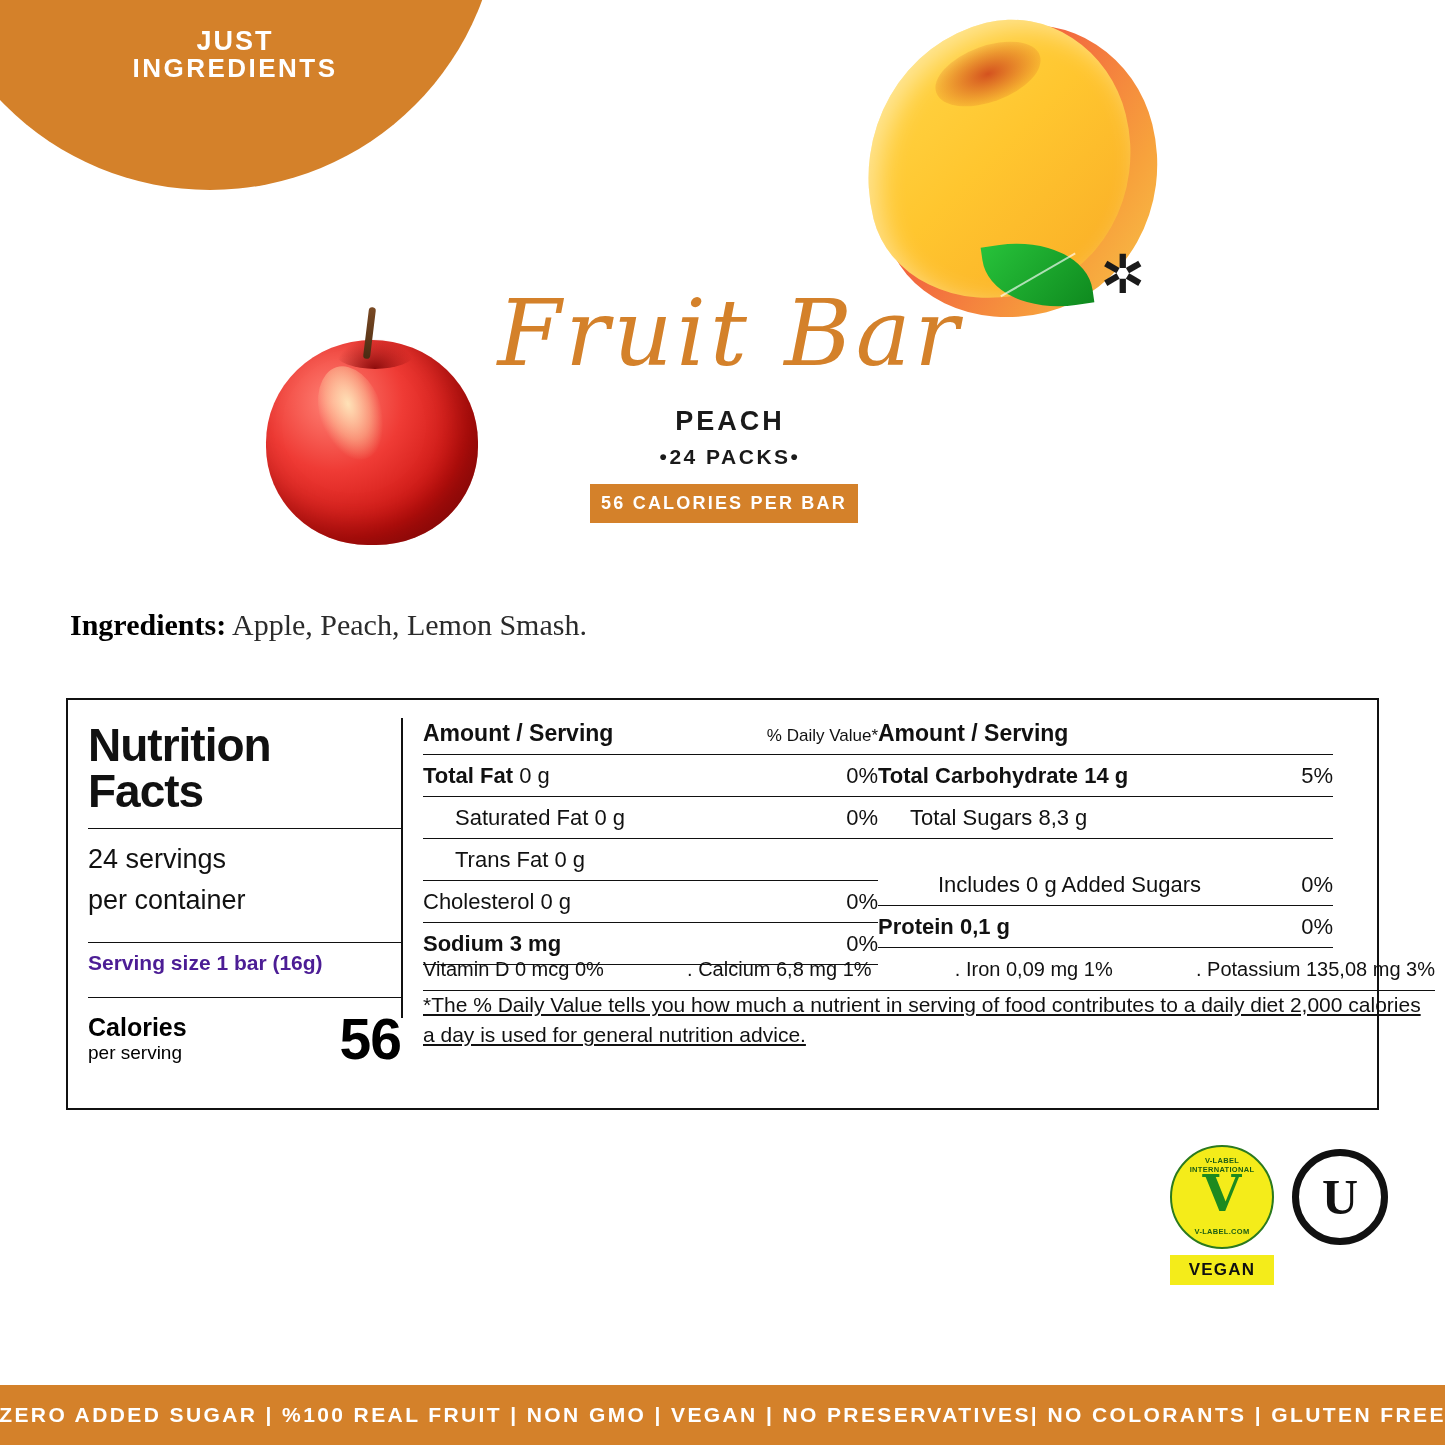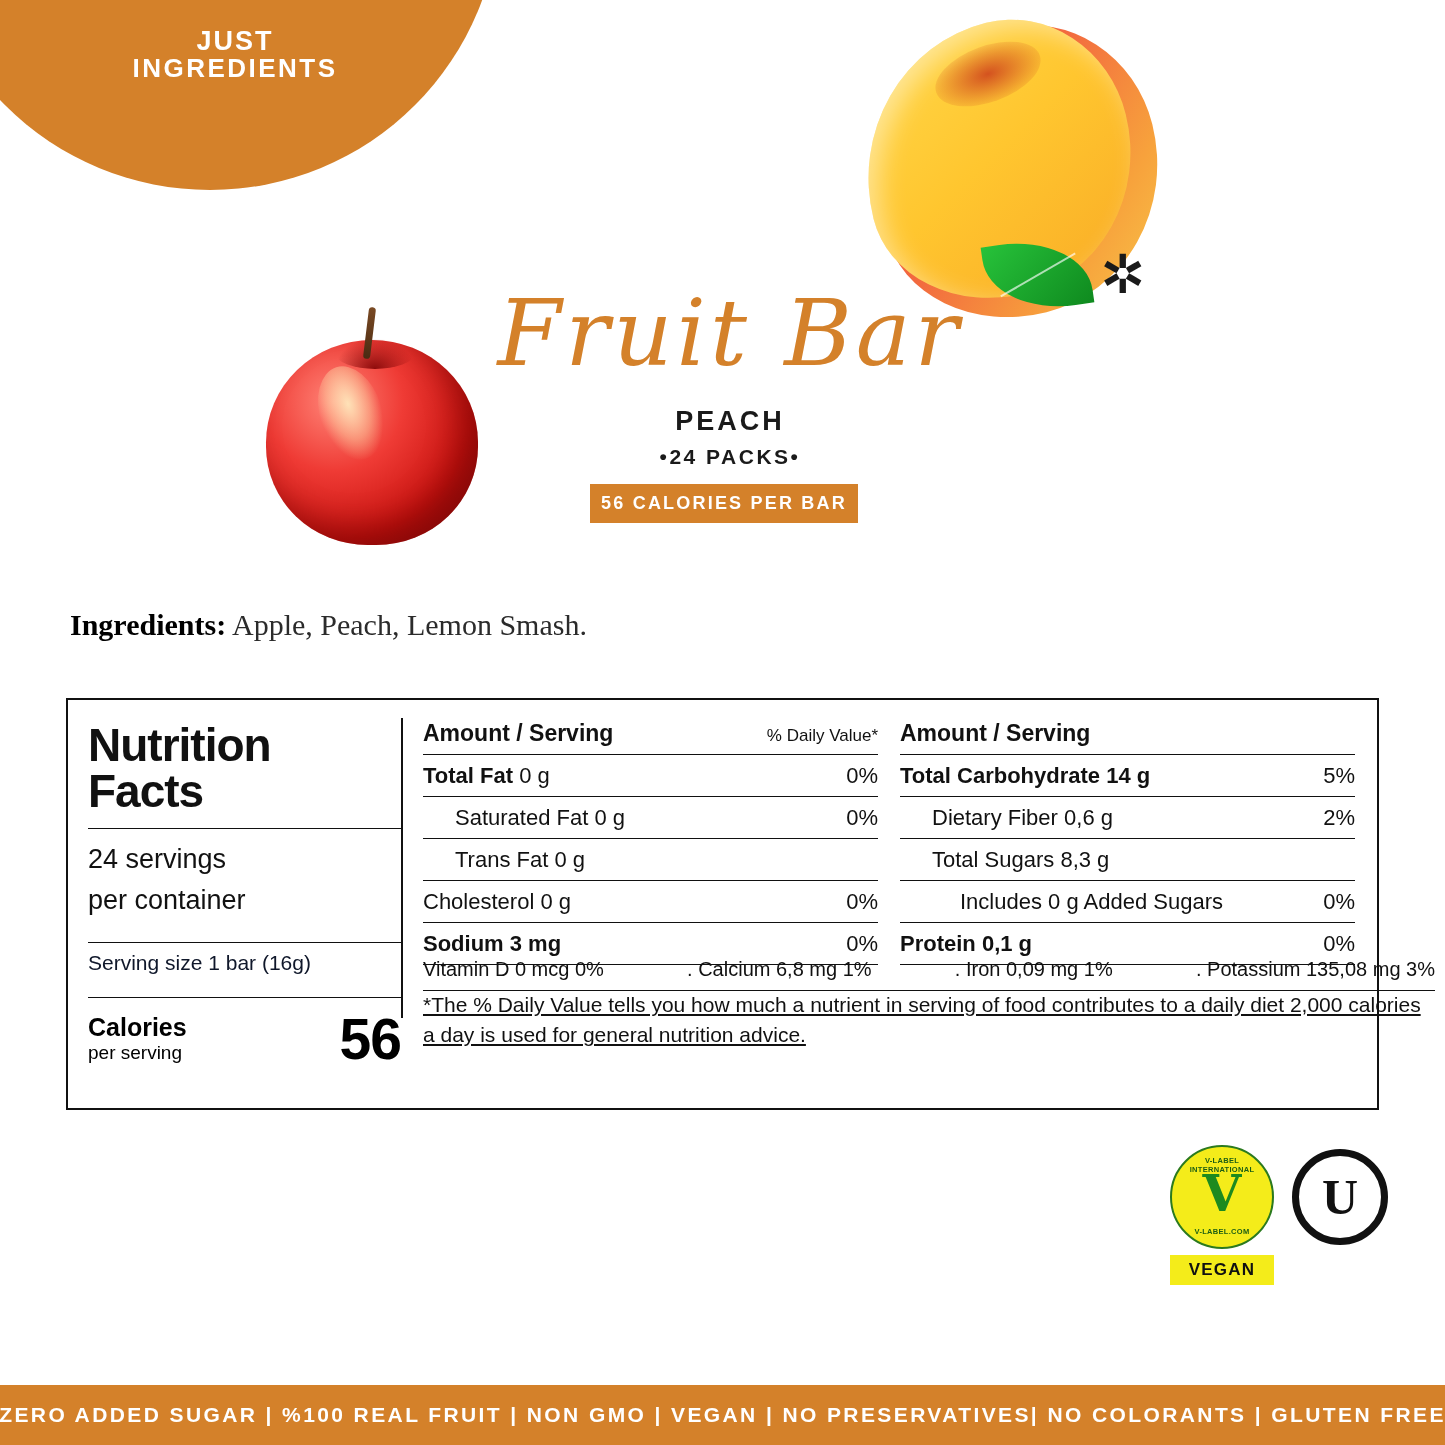--- a/index.html
+++ b/index.html
@@ -273,22 +273,22 @@
     margin: 14px 0 0 0;
   }
   .nf-servings {
     font-size: 27px;
     line-height: 1.5;
     color: #111;
     padding: 10px 0 8px 0;
   }
   .nf-serving-size {
     font-size: 21px;
-    font-weight: 400;
-    color: #0f172a;
+    font-weight: 700;
+    color: #4c1d95;
     padding: 8px 0 8px 0;
   }
   .nf-cal-row {
     display: flex;
     align-items: flex-end;
     justify-content: space-between;
     padding-top: 16px;
   }
   .nf-cal-label b {
     display: block;
@@ -315,21 +315,20 @@
     height: 300px;
     background: #111;
   }
 
   .nf-cols {
     position: absolute;
     left: 355px;
     top: 20px;
     width: 935px;
     display: flex;
-    gap: 22px;
   }
   .nf-col {
     width: 455px;
   }
   .nf-colhead {
     display: flex;
     align-items: baseline;
     justify-content: space-between;
     padding-bottom: 7px;
     border-bottom: 1.5px solid #111;
@@ -352,21 +351,21 @@
     font-size: 22px;
     color: #111;
   }
   .nf-row.last {
     border-bottom: 1.5px solid #111;
   }
   .nf-row .nm b {
     font-weight: 700;
   }
   .nf-row .ind1 { padding-left: 32px; }
-  .nf-row .ind2 { padding-left: 60px; }
+  .nf-row .ind2 { padding-left: 60px; margin-top: 25px; }
   .nf-row .pct { font-weight: 400; }
 
   .nf-micro {
     position: absolute;
     left: 355px;
     top: 258px;
     width: 1012px;
     font-size: 20px;
     color: #111;
     padding-bottom: 9px;
@@ -591,24 +590,20 @@
       <div class="nf-colhead">
         <span class="h">Amount / Serving</span>
         <span class="dv"></span>
       </div>
 
       <div class="nf-row">
         <span class="nm"><b>Total Carbohydrate 14 g</b></span>
         <span class="pct">5%</span>
       </div>
 
-      <div class="nf-row">
-        <span class="nm ind1">Dietary Fiber 0,6 g</span>
-        <span class="pct">2%</span>
-      </div>
 
       <div class="nf-row">
         <span class="nm ind1">Total Sugars 8,3 g</span>
         <span class="pct"></span>
       </div>
 
       <div class="nf-row">
         <span class="nm ind2">Includes 0 g Added Sugars</span>
         <span class="pct">0%</span>
       </div>

